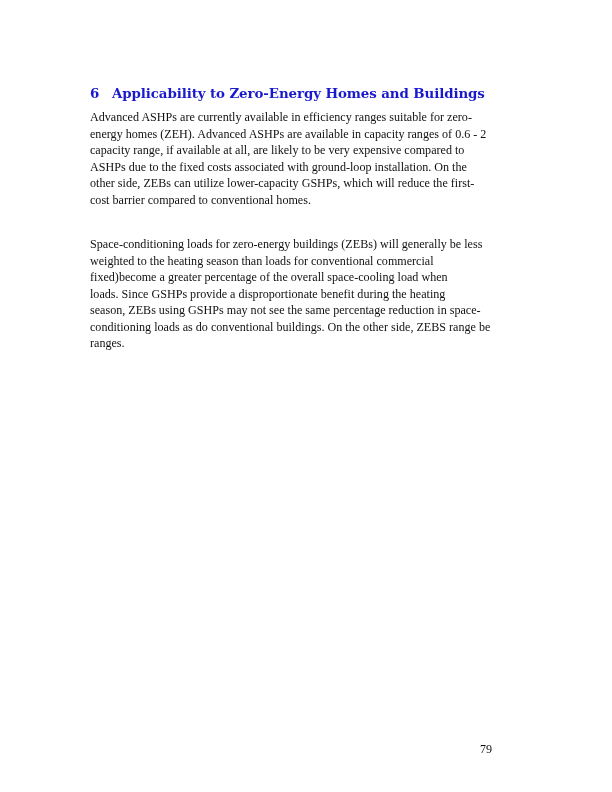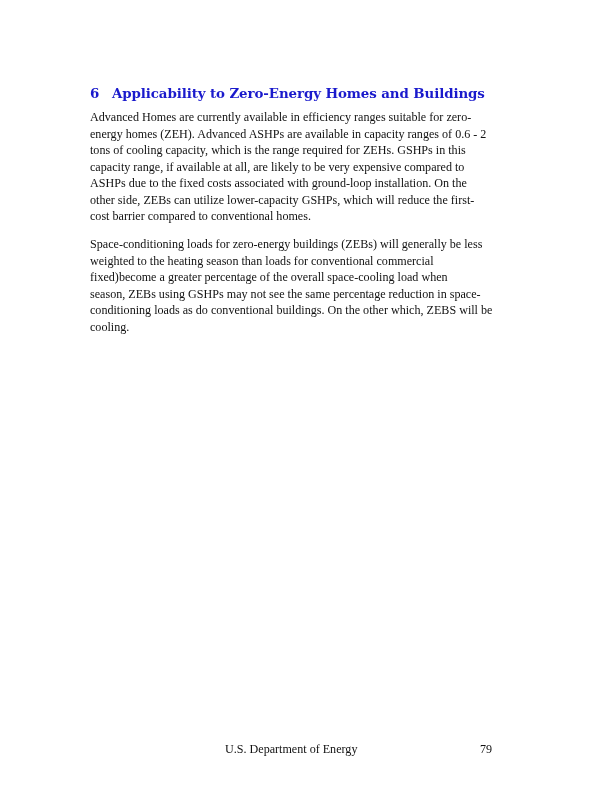--- a/index.html
+++ b/index.html
@@ -34,33 +34,32 @@
   </style>
 </head>
 <body>
 
 <div class="page">
   <div class="heading">
     <span class="num">6</span><span>Applicability to Zero-Energy Homes and Buildings</span>
   </div>
 
   <div class="para" id="p1">
-    <span class="line">Advanced Homes are currently available in efficiency ranges suitable for zero-</span>
+    <span class="line">Advanced ASHPs are currently available in efficiency ranges suitable for zero-</span>
     <span class="line">energy homes (ZEH).  Advanced ASHPs are available in capacity ranges of 0.6 - 2</span>
-    <span class="line">tons of cooling capacity, which is the range required for ZEHs.  GSHPs in this</span>
     <span class="line">capacity range, if available at all, are likely to be very expensive compared to</span>
     <span class="line">ASHPs due to the fixed costs associated with ground-loop installation.  On the</span>
     <span class="line">other side, ZEBs can utilize lower-capacity GSHPs, which will reduce the first-</span>
     <span class="line">cost barrier compared to conventional homes.</span>
   </div>
 
   <div class="para" id="p2">
     <span class="line">Space-conditioning loads for zero-energy buildings (ZEBs) will generally be less</span>
     <span class="line">weighted to the heating season than loads for conventional commercial</span>
     <span class="line">fixed)become a greater percentage of the overall space-cooling load when</span>
+    <span class="line">loads.  Since GSHPs provide a disproportionate benefit during the heating</span>
     <span class="line">season, ZEBs using GSHPs may not see the same percentage reduction in space-</span>
-    <span class="line">conditioning loads as do conventional buildings.  On the other which, ZEBS will be</span>
-    <span class="line">cooling.</span>
+    <span class="line">conditioning loads as do conventional buildings.  On the other side, ZEBS range be</span>
+    <span class="line">ranges.</span>
   </div>
 
-  <div class="footer footer-org">U.S. Department of Energy</div>
   <div class="footer footer-page">79</div>
 </div>
 
 </body></html>

